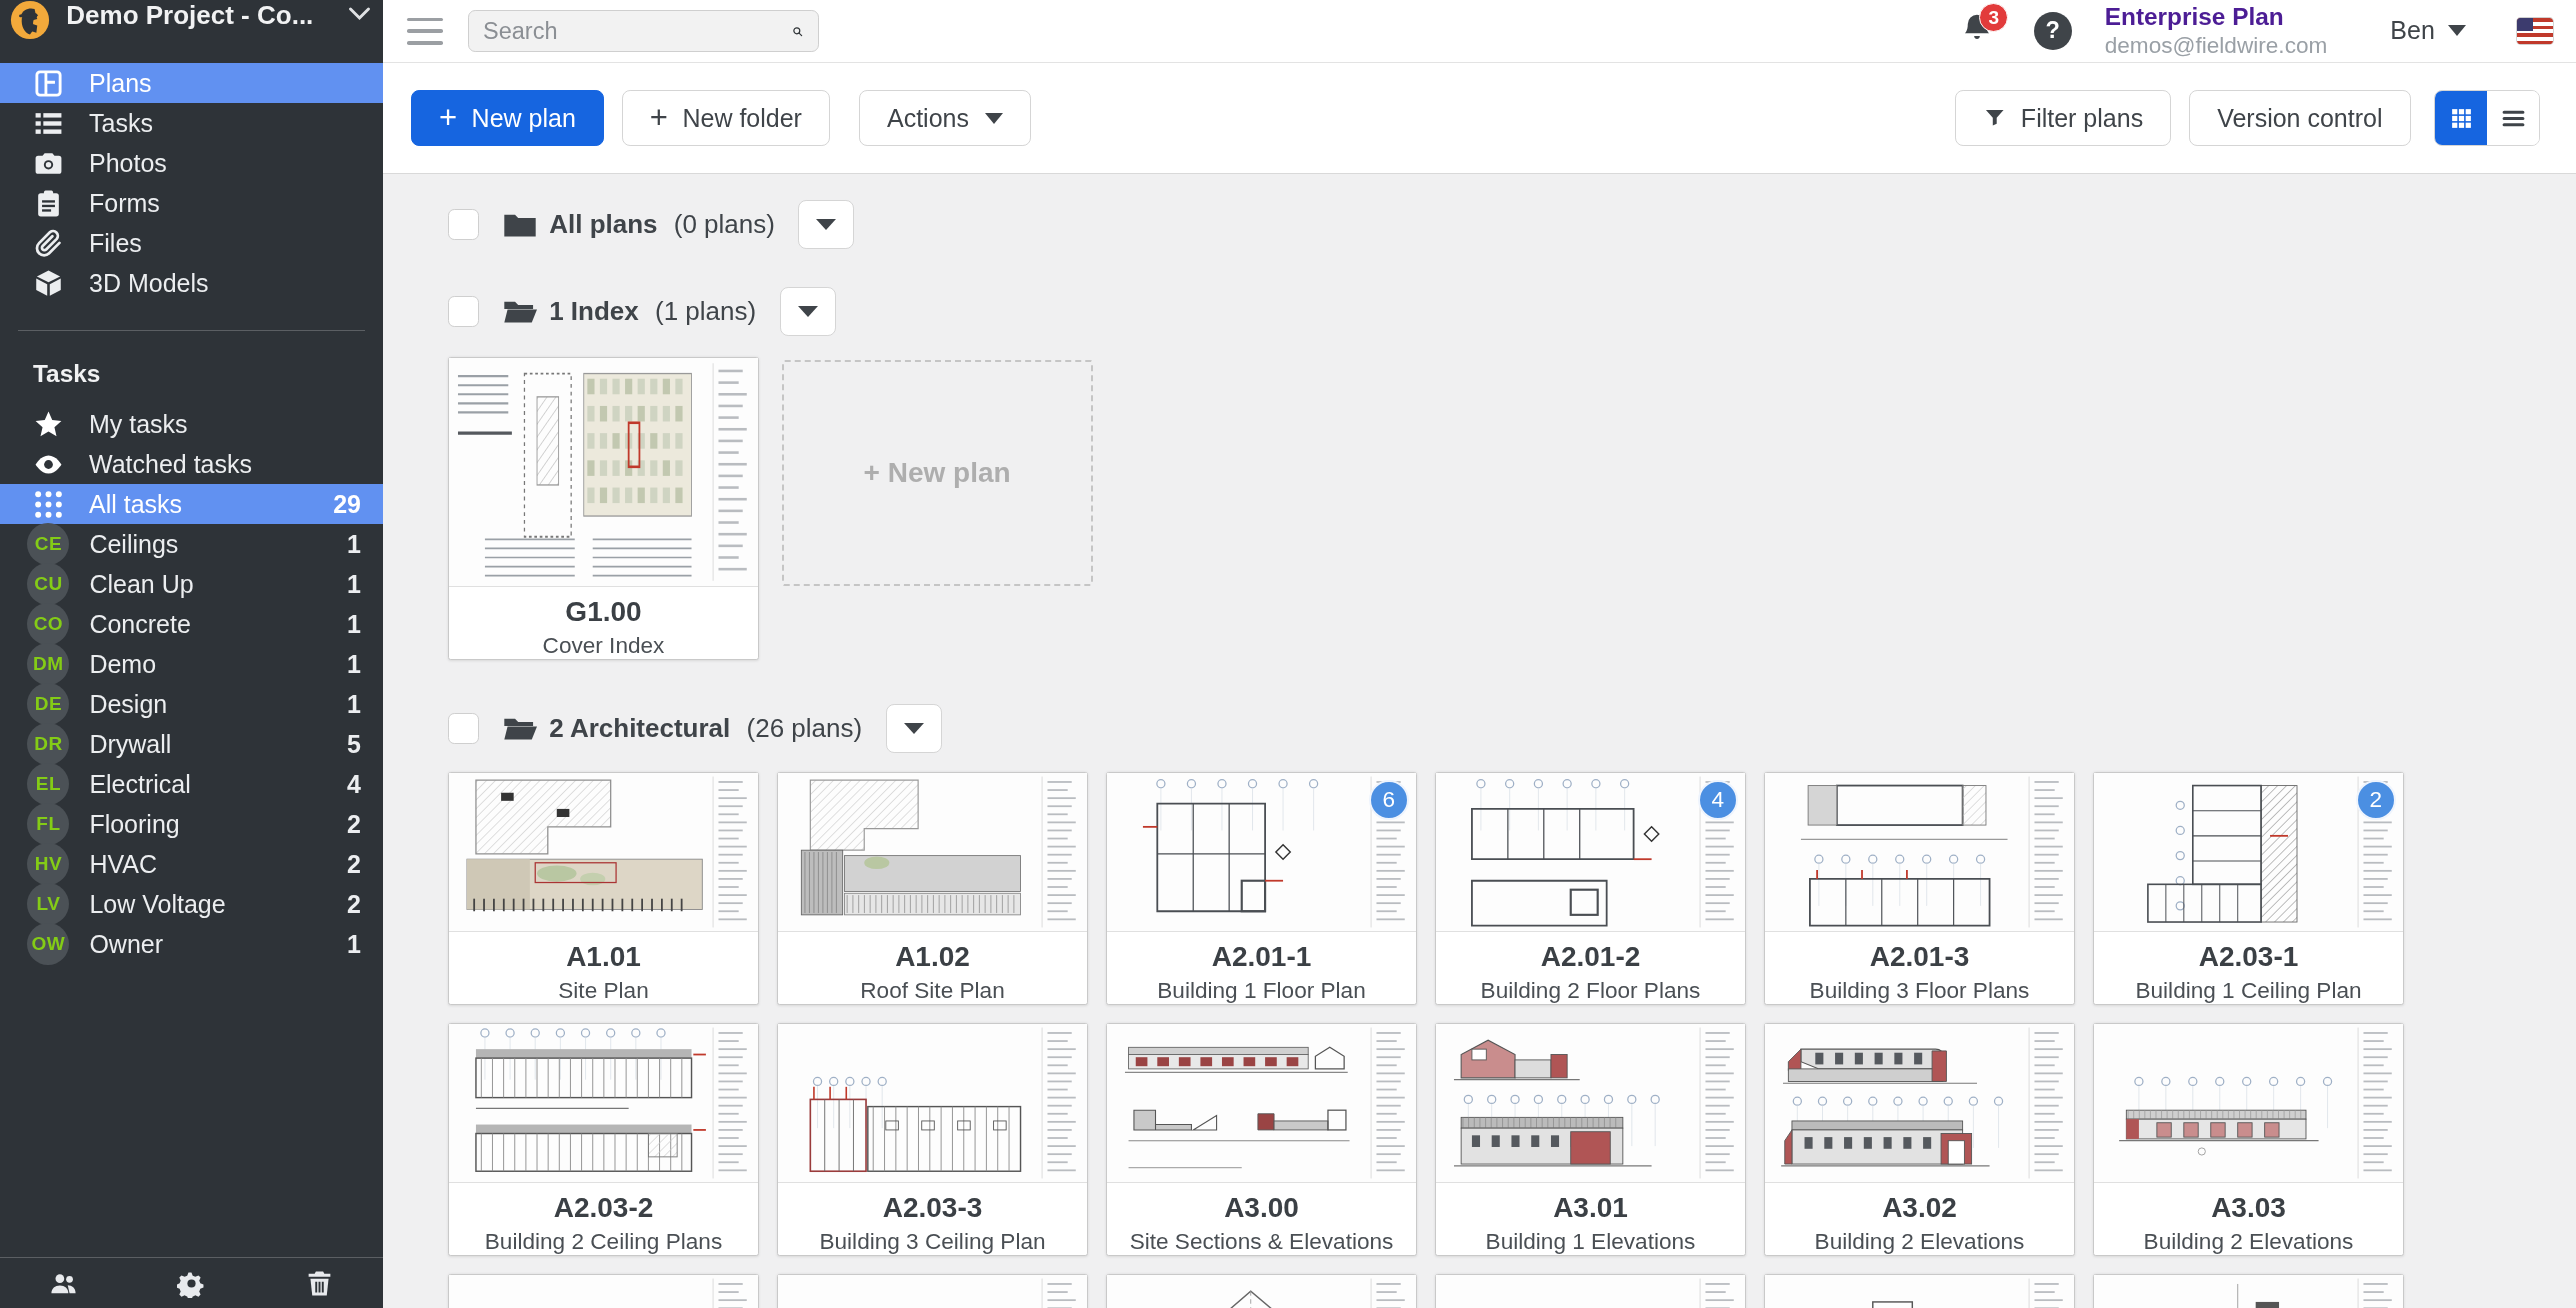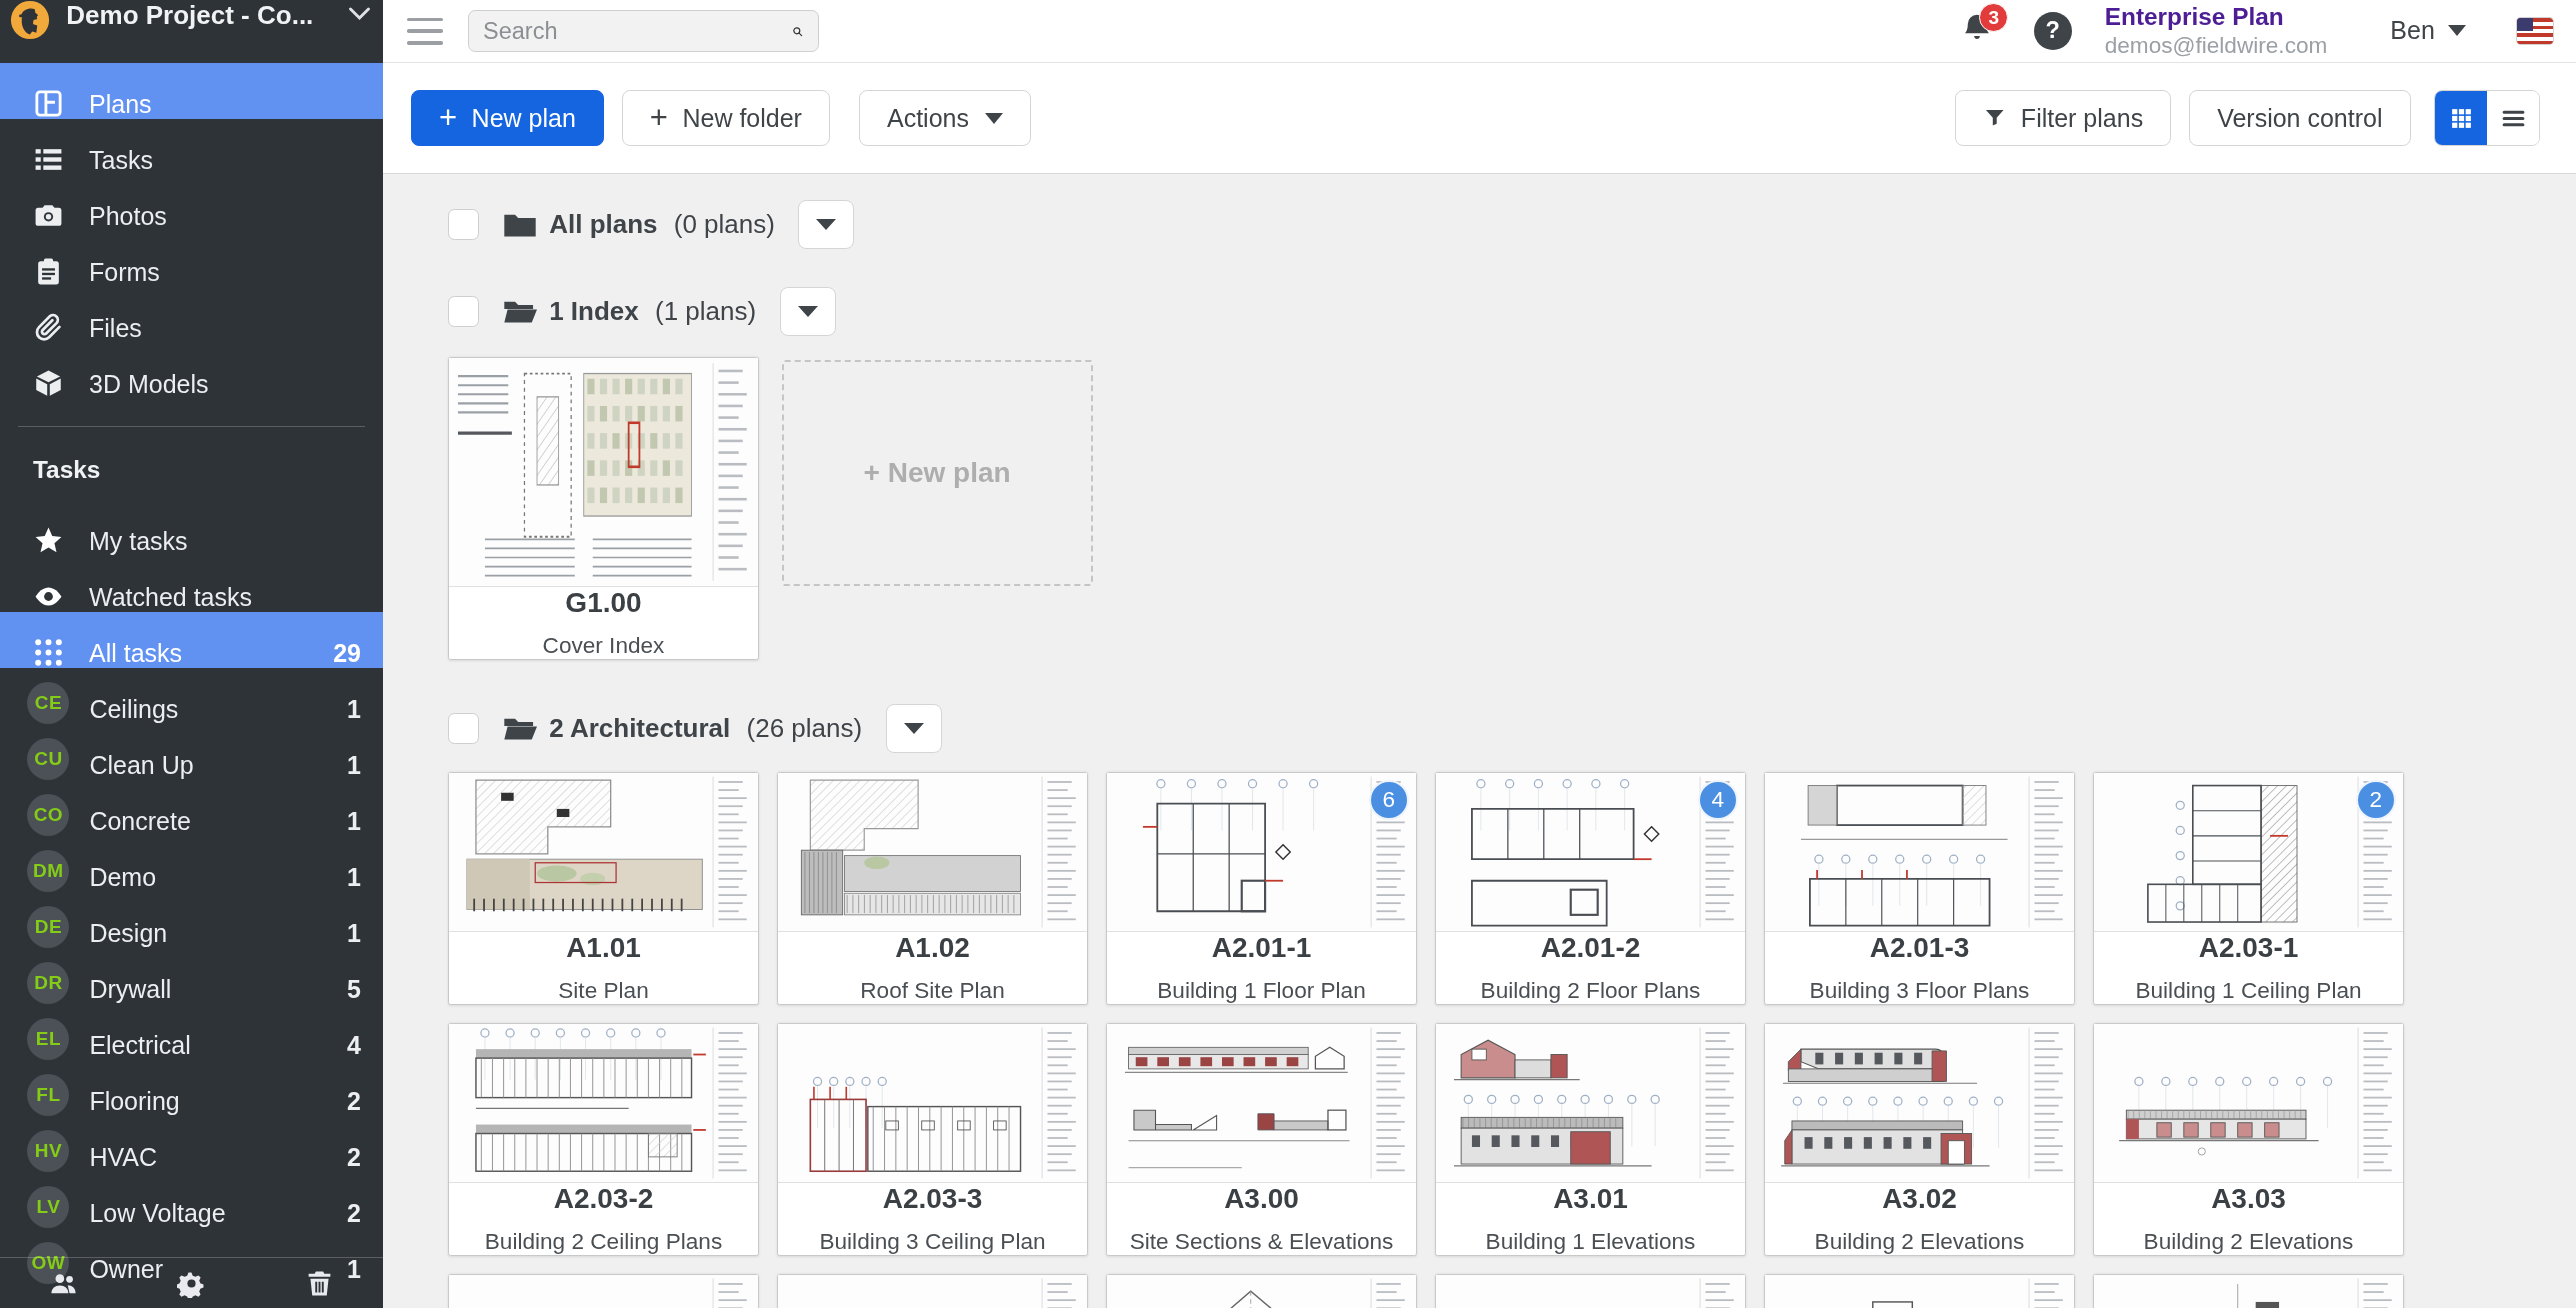--- a/index.html
+++ b/index.html
@@ -8,21 +8,21 @@
   .app { display:flex; width:2576px; height:1309px; }
 
   
   .sidebar { width:383px; height:1309px; background:#2e3338; color:#f1f2f3; flex:0 0 383px;
              display:flex; flex-direction:column; position:relative; }
   .project-header { height:63px; display:flex; align-items:flex-start; padding:0 10px; cursor:pointer; }
   .logo { width:40px; height:40px; flex:0 0 40px; }
   .project-name { font-size:26px; font-weight:bold; margin-left:16.3px; white-space:nowrap;
                   overflow:hidden; flex:1; }
   .proj-chevron { width:27px; height:27px; margin-left:7.2px; }
-  .side-item { height:56px; display:flex; align-items:flex-end; padding:0 22px; font-size:25px;
+  .side-item { height:40px; display:flex; align-items:center; padding:0 22px; font-size:25px;
                cursor:pointer; color:#eceef0; }
   .side-item .s-icon { width:31px; height:31px; flex:0 0 31px; margin:0 25px 0 11px; }
   .side-item.active { background:#6191f1; color:#fff; }
   .side-item .count { margin-left:auto; font-size:25px;font-weight:bold; }
   .side-divider { height:0.9px; background:rgba(255,255,255,.22); margin:27px 18px 0 18px; }
   .tasks-heading { font-size:24.4px; font-weight:bold; padding:29px 22px 16.3px 33px; }
   .trade-avatar { width:42px; height:42px; border-radius:50%; background:#4b5156; color:#84cc16;
                   font-size:19px; font-weight:bold; display:flex; align-items:center;
                   justify-content:center; flex:0 0 42px; margin:0 20px 0 5.4px; letter-spacing:0.5px;}
   .side-footer { position:absolute; bottom:0; left:0; right:0; height:52px; border-top:0.9px solid rgba(255,255,255,.22);
@@ -91,21 +91,21 @@
                margin-left:23.5px; display:flex; align-items:center; justify-content:center; cursor:pointer; }
   .folder-dd .caret { width:0;height:0;border-left:10px solid transparent;border-right:10px solid transparent;
                       border-top:11.8px solid #3f4449; }
 
   .plan-grid { display:grid; grid-template-columns:repeat(6,311px); column-gap:18px; row-gap:18px; }
   .index-grid { display:flex; gap:22.6px; }
   .plan-card { width:311px; background:#fff; border:0.9px solid #c9c9c9; border-radius:2.7px;
                box-shadow:0 0.9px 2.7px rgba(0,0,0,.10); cursor:pointer; }
   .thumb { height:159px; position:relative; border-bottom:0.9px solid #e0e0e0; overflow:hidden; background:#fff; }
   .thumb svg { width:100%; height:100%; display:block; }
-  .card-meta { height:72px; display:flex; flex-direction:column; align-items:center; justify-content:space-between; }
+  .card-meta { height:72px; display:flex; flex-direction:column; align-items:center; justify-content:flex-end; }
   .card-code { font-size:28px; font-weight:bold; color:#3b4045; }
   .card-name { font-size:22.6px; color:#4a4f54; margin-top:5.4px; }
   .badge { position:absolute; top:7.2px; right:7.2px; width:40px; height:40px; border-radius:50%;
            background:#4b8fe2; border:2.7px solid #eef4fd; color:#fff; font-size:22.6px;
            display:flex; align-items:center; justify-content:center; }
   .newplan-box { width:311px; height:226px; border:2.7px dashed #c5c5c5; border-radius:2.7px;
                  display:flex; align-items:center; justify-content:center; color:#aeaeae;
                  font-size:28px; font-weight:bold; cursor:pointer; align-self:flex-start; margin-top:2.7px;}
   .tall-card .thumb { height:229px; border-bottom:0.9px solid #e0e0e0; }
   .tall-card { height:auto; }

